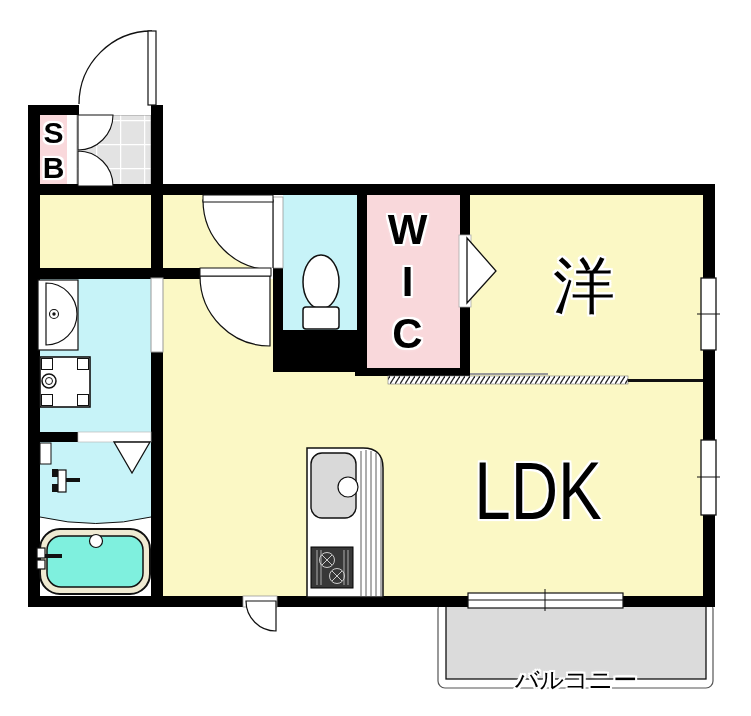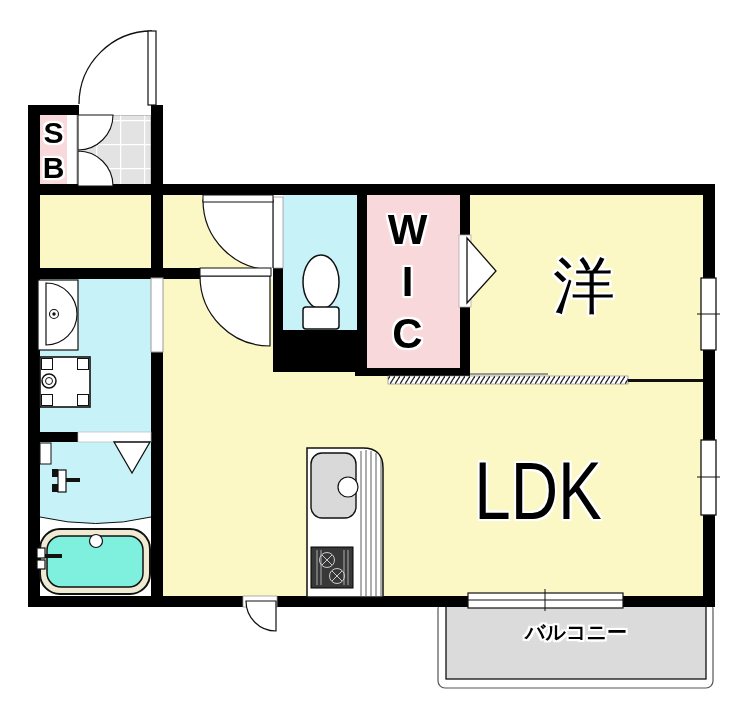--- a/index.html
+++ b/index.html
@@ -14,21 +14,21 @@
     text-shadow:-2px -2px 0 #fff,0 -2px 0 #fff,2px -2px 0 #fff,
                 -2px 0 0 #fff,2px 0 0 #fff,
                 -2px 2px 0 #fff,0 2px 0 #fff,2px 2px 0 #fff,0 0 5px #fff;
     line-height:1.0;
   }
   .vert{writing-mode:vertical-rl;text-orientation:upright;}
   .lbl-sb{left:53px;top:151px;font-size:30px;font-weight:700;letter-spacing:2px;}
   .lbl-wic{left:407px;top:284px;font-size:42px;font-weight:700;letter-spacing:5px;}
   .lbl-yo{left:584px;top:286px;font-size:62px;font-weight:400;}
   .lbl-ldk{left:538px;top:491px;font-size:82px;font-weight:400;transform:translate(-50%,-50%) scaleX(0.8);}
-  .lbl-balcony{left:576px;top:632px;font-size:20px;font-weight:700;}
+  .lbl-balcony{left:576px;top:680px;font-size:24px;font-weight:400;}
 </style>
 </head>
 <body>
 
 <div class="stage">
 <svg width="751" height="716" viewBox="0 0 751 716">
   <defs>
     <pattern id="tiles" width="24" height="24" patternUnits="userSpaceOnUse">
       <rect width="24" height="24" fill="#E3E3E3"></rect>
       <path d="M24,0 H0 V24" stroke="#ffffff" stroke-width="2.5" fill="none"></path>

